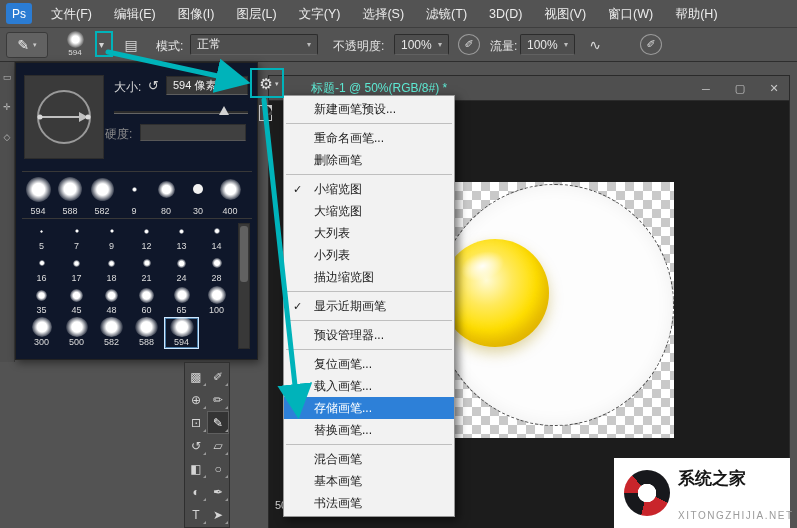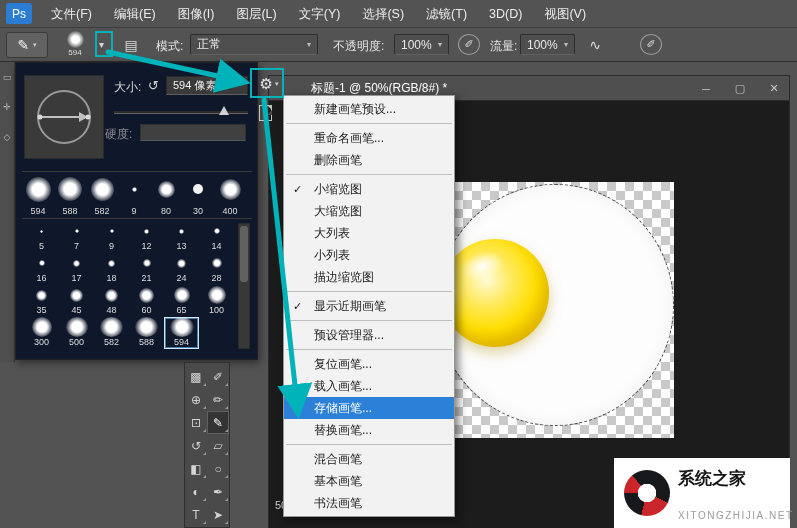--- a/index.html
+++ b/index.html
@@ -38,21 +38,21 @@
 
 
 .left-strip{position:absolute;left:0;top:62px;width:15px;height:300px;background:#4e4e4e;
             border-right:1px solid #3a3a3a;z-index:15;display:flex;flex-direction:column;align-items:center;gap:20px;padding-top:10px}
 .left-strip span{font-size:9px;color:#b8b8b8}
 
 
 .doc-window{position:absolute;left:268px;top:75px;width:522px;height:453px;background:#1c1c1c;
             border:1px solid #2a2a2a;z-index:1}
 .doc-titlebar{height:25px;background:#4f4f4f;border-bottom:1px solid #2b2b2b;position:relative}
-.doc-title{position:absolute;left:42px;top:0;line-height:25px;font-size:12px;color:#ffffff;white-space:nowrap}
+.doc-title{position:absolute;left:42px;top:0;line-height:25px;font-size:12px;color:#5eead4;white-space:nowrap}
 .win-btns{position:absolute;right:8px;top:0;height:25px;display:flex;gap:20px;align-items:center}
 .win-btns span{font-size:11px;color:#c8c8c8;width:14px;text-align:center}
 .doc-canvas{position:relative;width:100%;height:428px;background:#1c1c1c}
 .doc-area{position:absolute;left:113px;top:81px;width:292px;height:256px;background-color:#fff;
   background-image:linear-gradient(45deg,#c9c9c9 25%,transparent 25%,transparent 75%,#c9c9c9 75%),
                    linear-gradient(45deg,#c9c9c9 25%,transparent 25%,transparent 75%,#c9c9c9 75%);
   background-size:18px 18px;background-position:0 0,9px 9px}
 .egg-white{position:absolute;left:55px;top:3px;width:236px;height:240px;border-radius:50%;background:#fdfdfd;
            outline:1px dashed #4a4a4a;box-shadow:inset 0 0 18px rgba(0,0,0,.06)}
 .egg-yolk{position:absolute;left:59px;top:57px;width:108px;height:108px;border-radius:50%;
@@ -140,20 +140,22 @@
     <div class="ps-logo">Ps</div>
     <span class="mitem">文件(F)</span>
     <span class="mitem">编辑(E)</span>
     <span class="mitem">图像(I)</span>
     <span class="mitem">图层(L)</span>
     <span class="mitem">文字(Y)</span>
     <span class="mitem">选择(S)</span>
     <span class="mitem">滤镜(T)</span>
     <span class="mitem">3D(D)</span>
     <span class="mitem">视图(V)</span>
+    <span class="mitem">窗口(W)</span>
+    <span class="mitem">帮助(H)</span>
   </div>
 
   <div class="optionsbar">
     <div class="tool-chip">
       <span class="g">✎</span>
       <span class="arr">▾</span>
     </div>
     <div class="brush-preview">
       <span class="pv"></span>
       <span class="pn">594</span>

